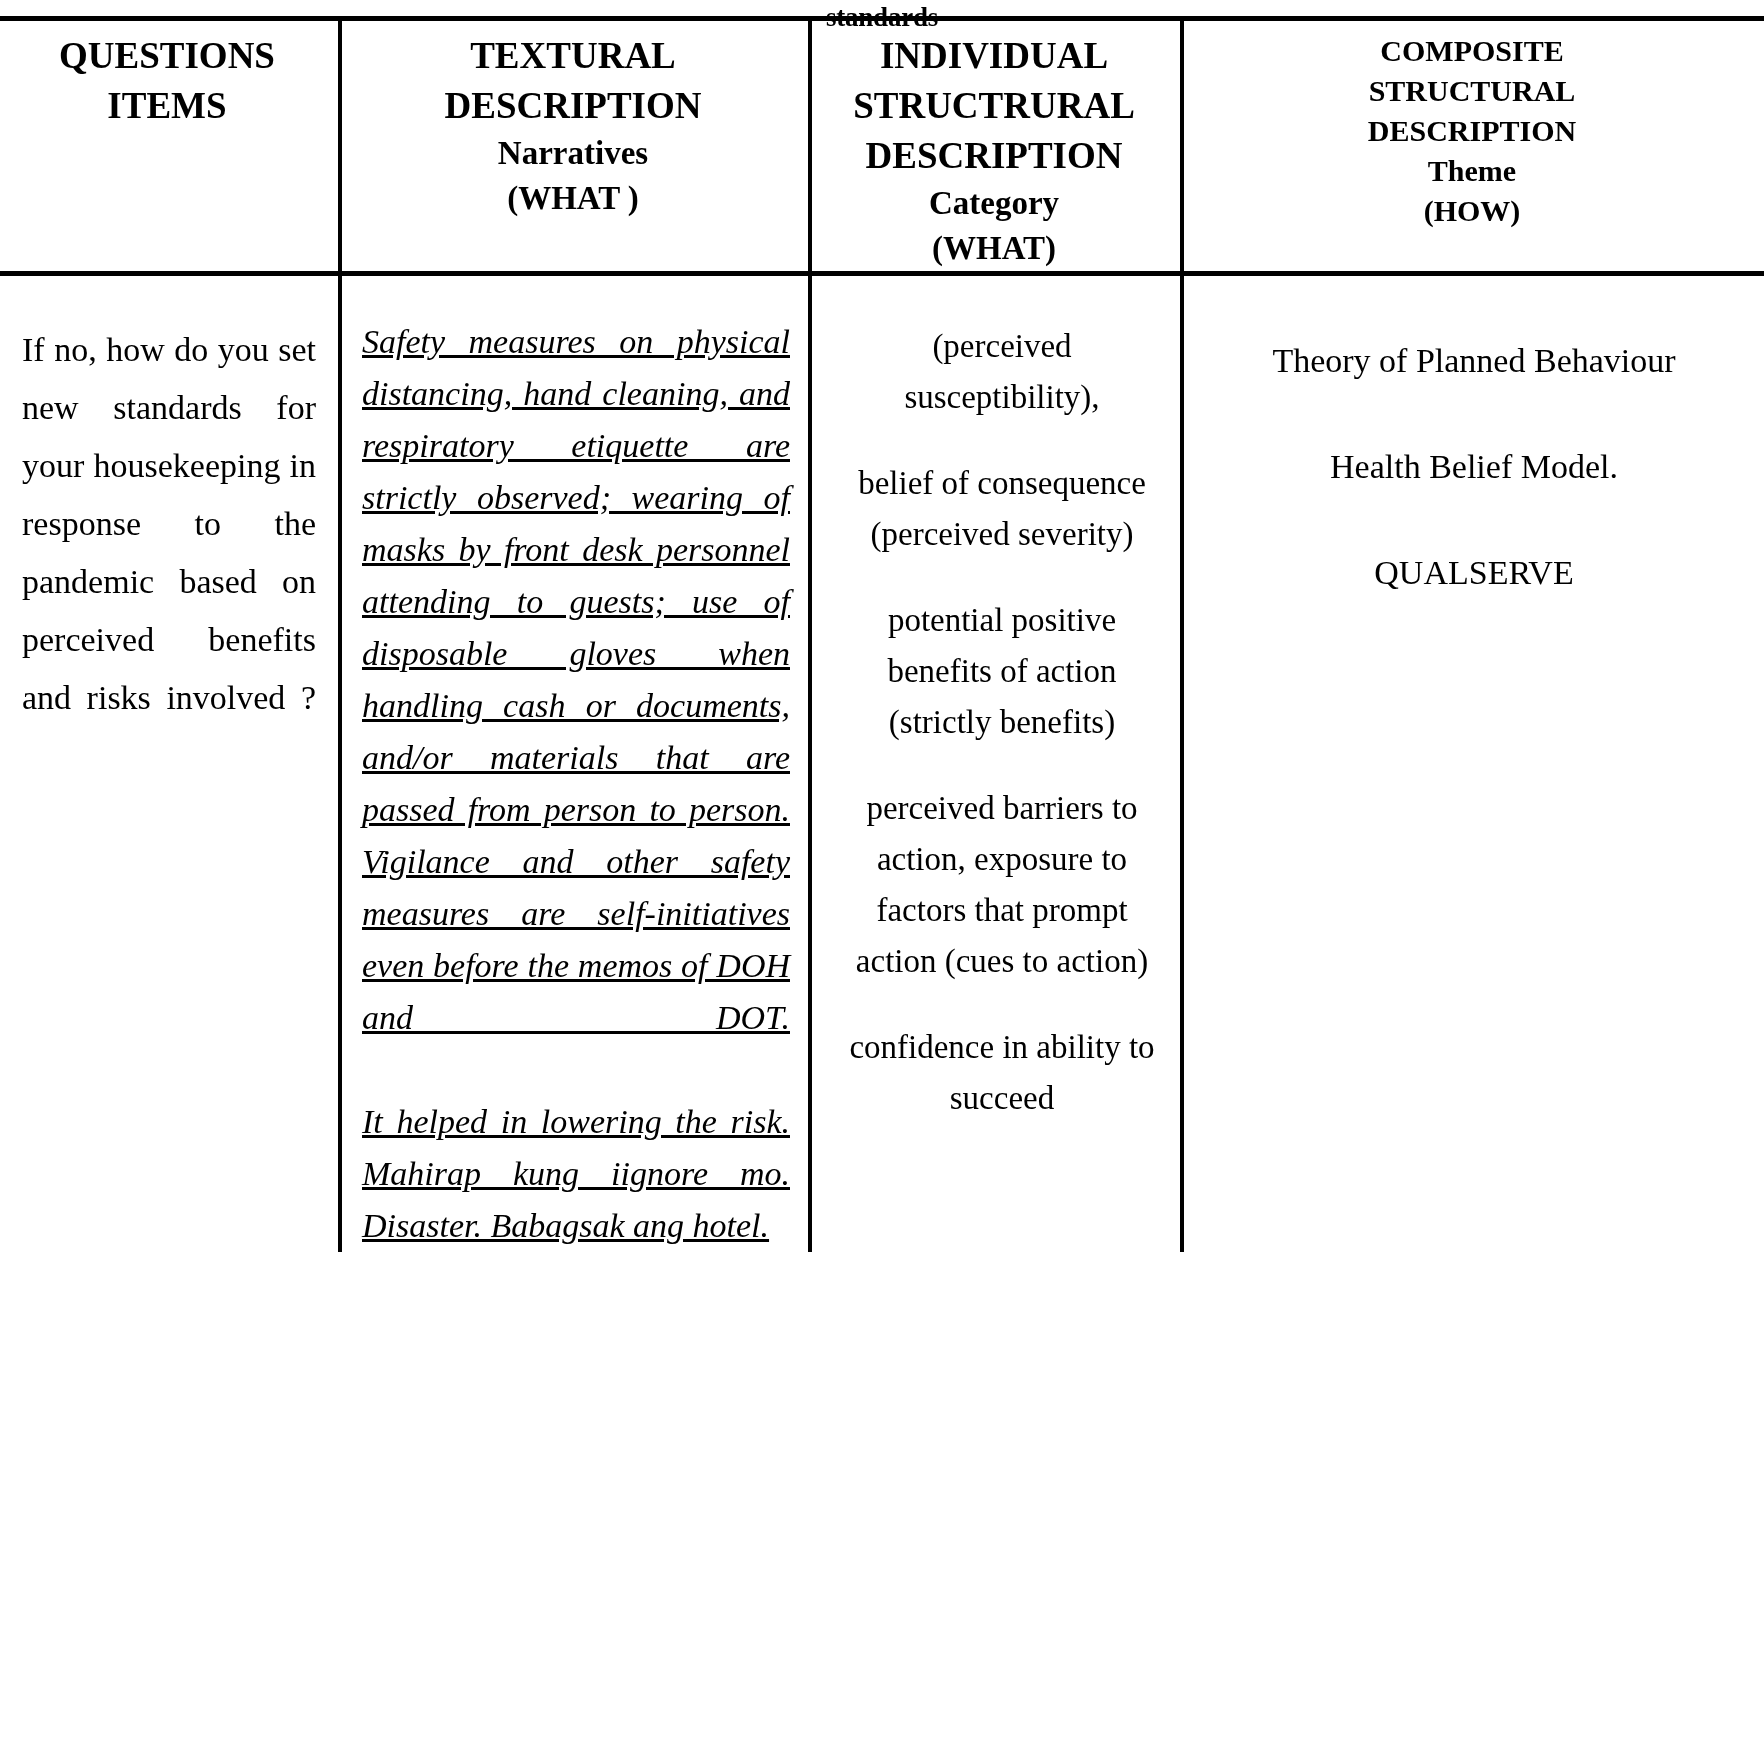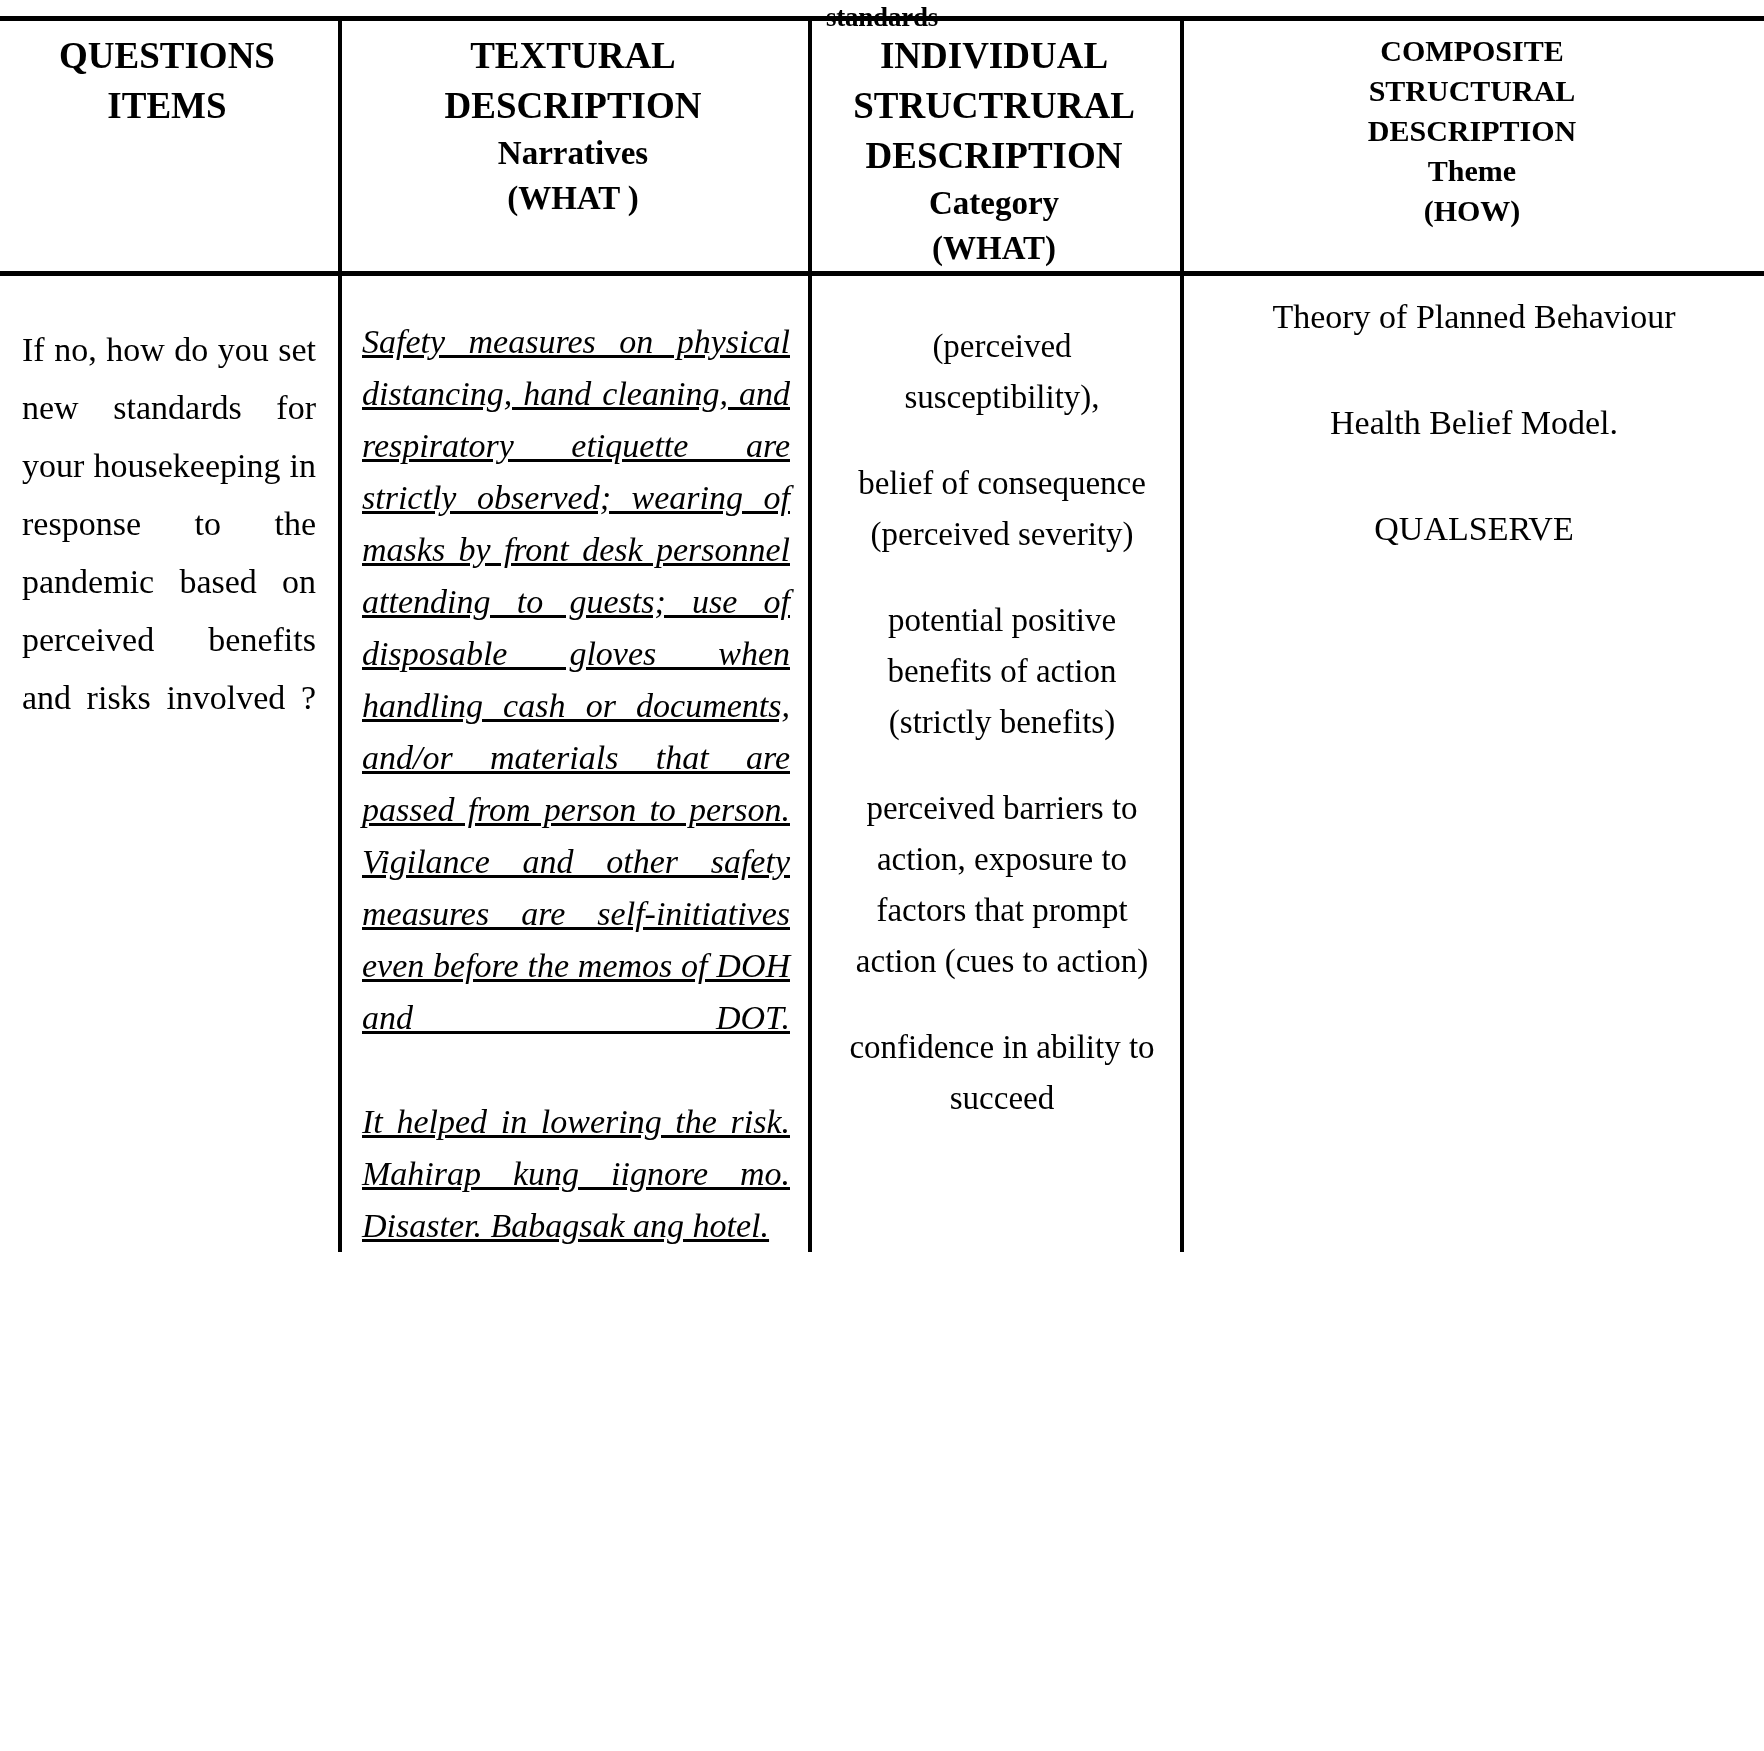--- a/index.html
+++ b/index.html
@@ -117,21 +117,21 @@
     text-align: center;
     padding: 45px 10px 0 22px;
   }
   .cell-category p { margin: 0; }
   .cell-category p + p { margin-top: 35px; }
 
   .cell-theme {
     font-size: 34px;
     line-height: 50px;
     text-align: center;
-    padding: 16px 26px 0 26px;
+    padding: 60px 26px 0 26px;
   }
   .cell-theme p { margin: 0; }
   .cell-theme p + p { margin-top: 56px; }
 </style>
 </head>
 <body>
 
 <div class="page">
 
   <div class="running-head">standards</div>

